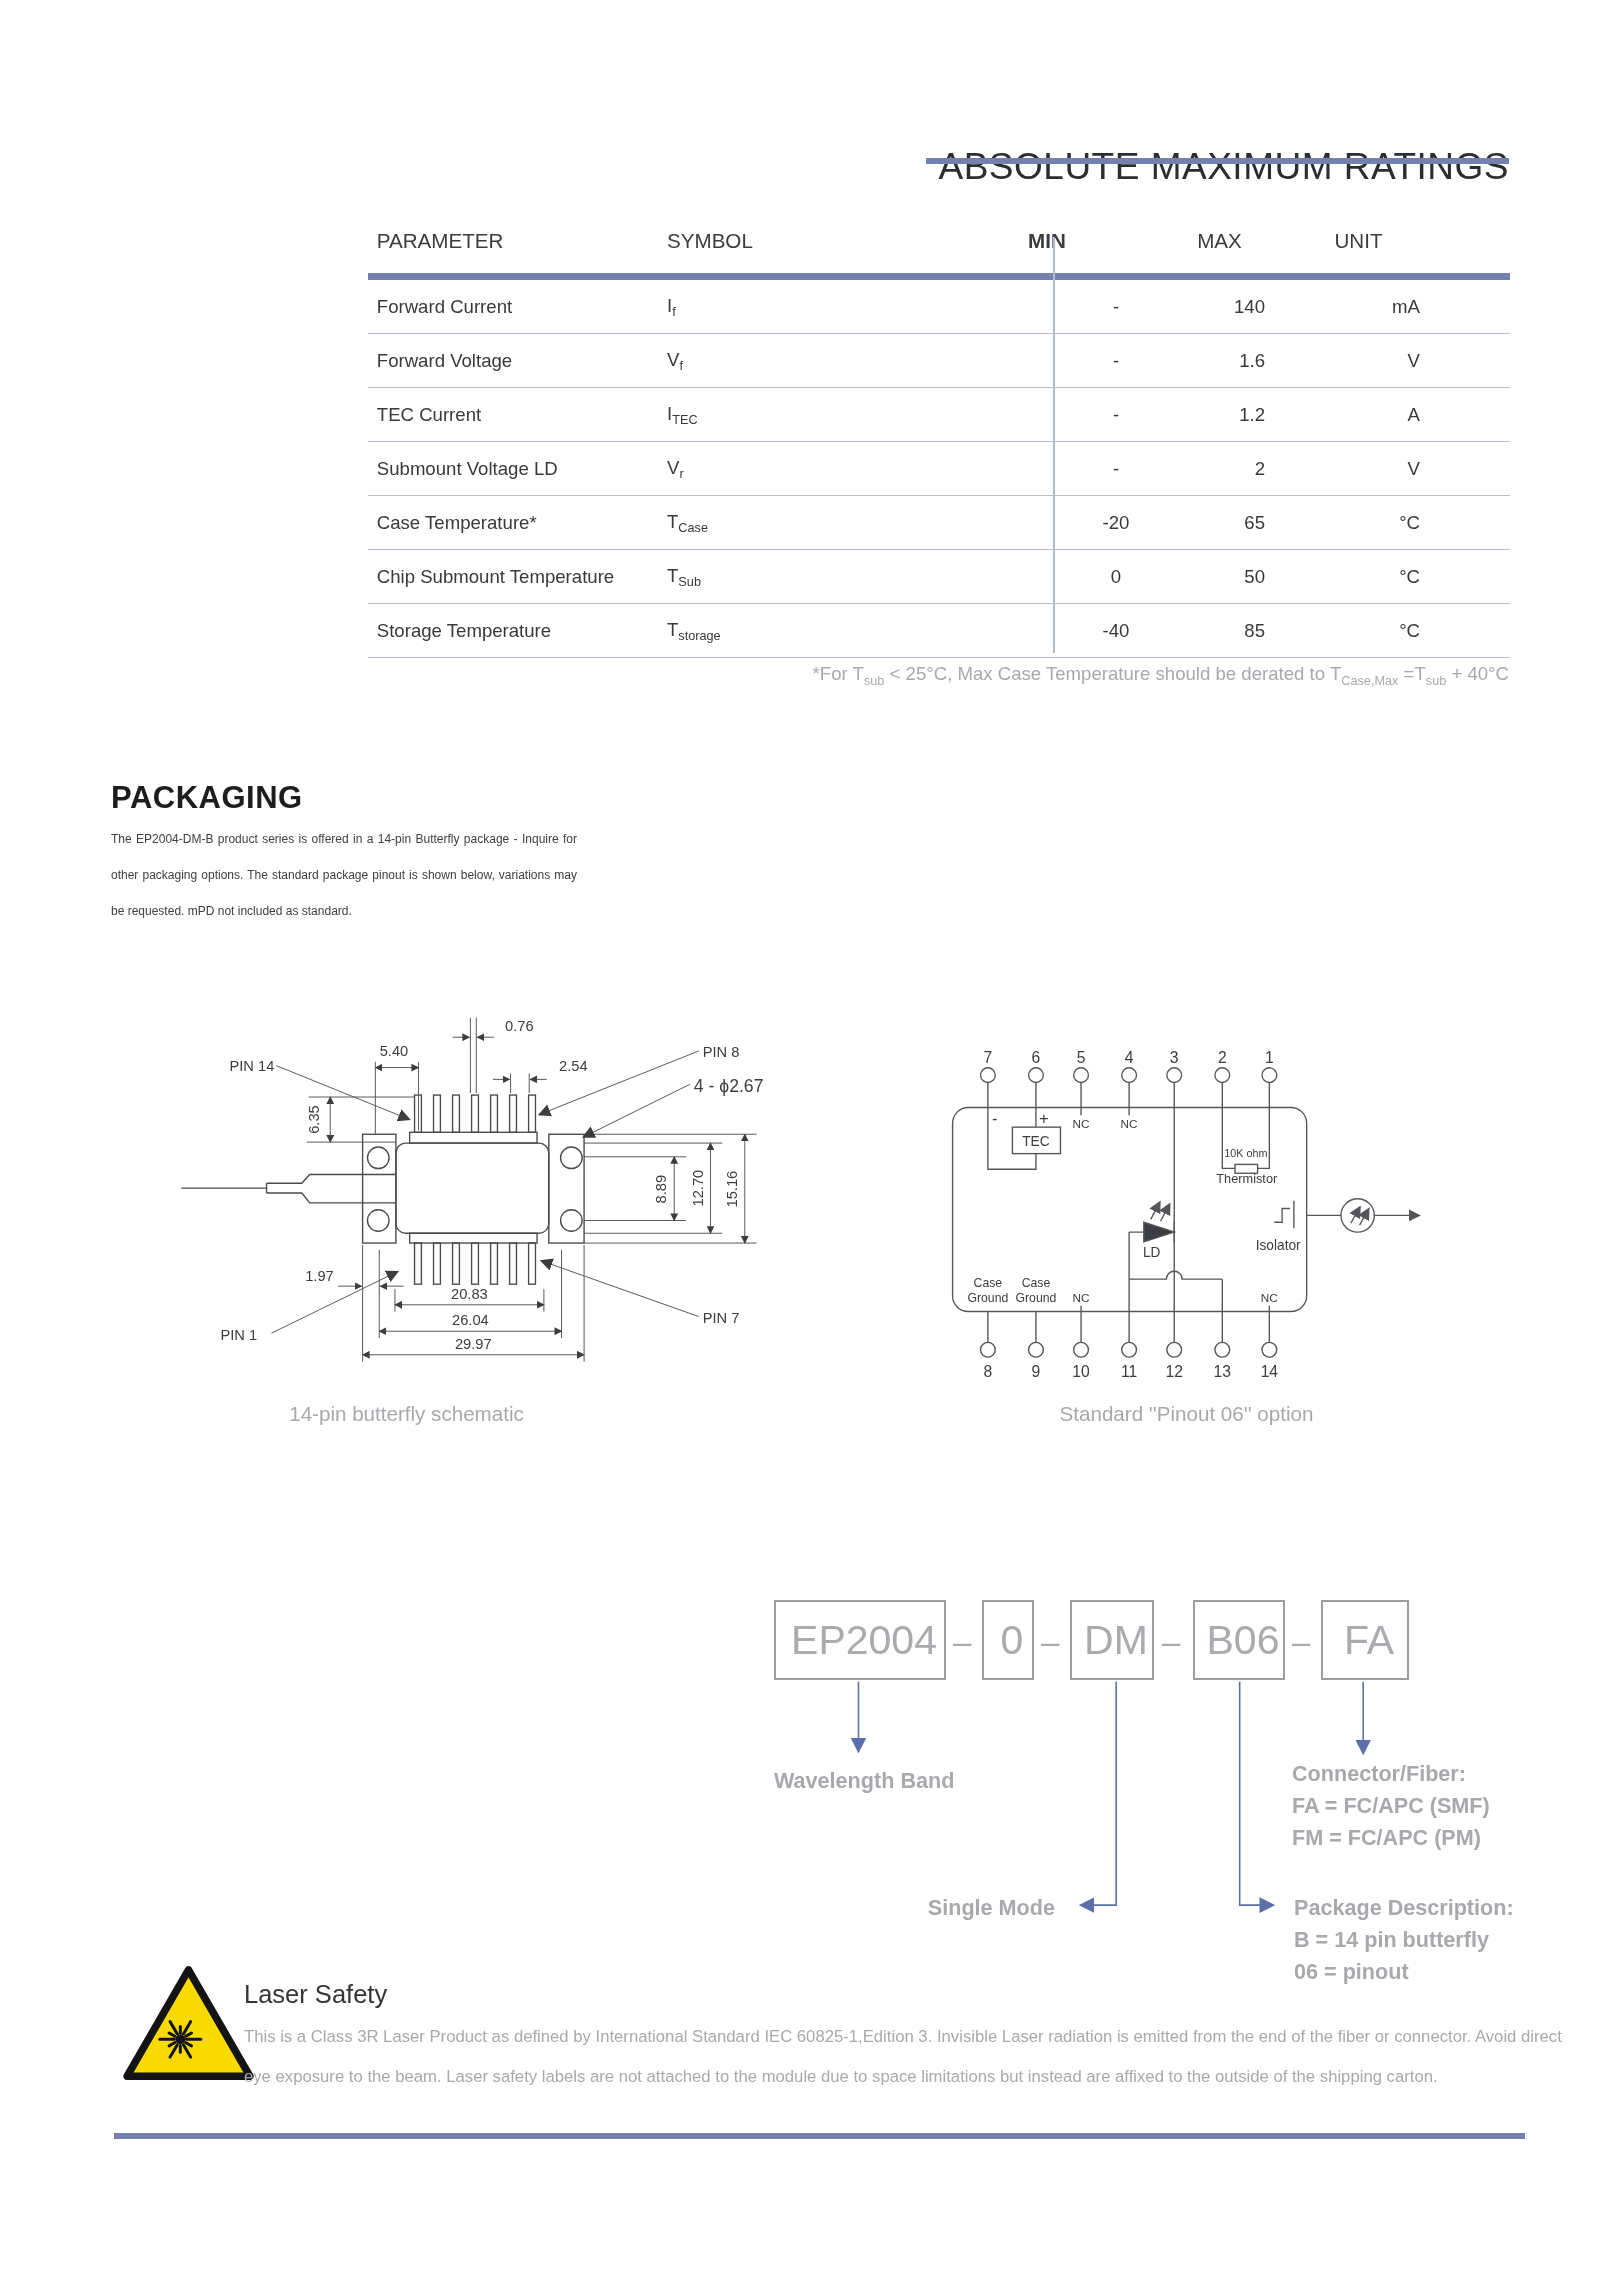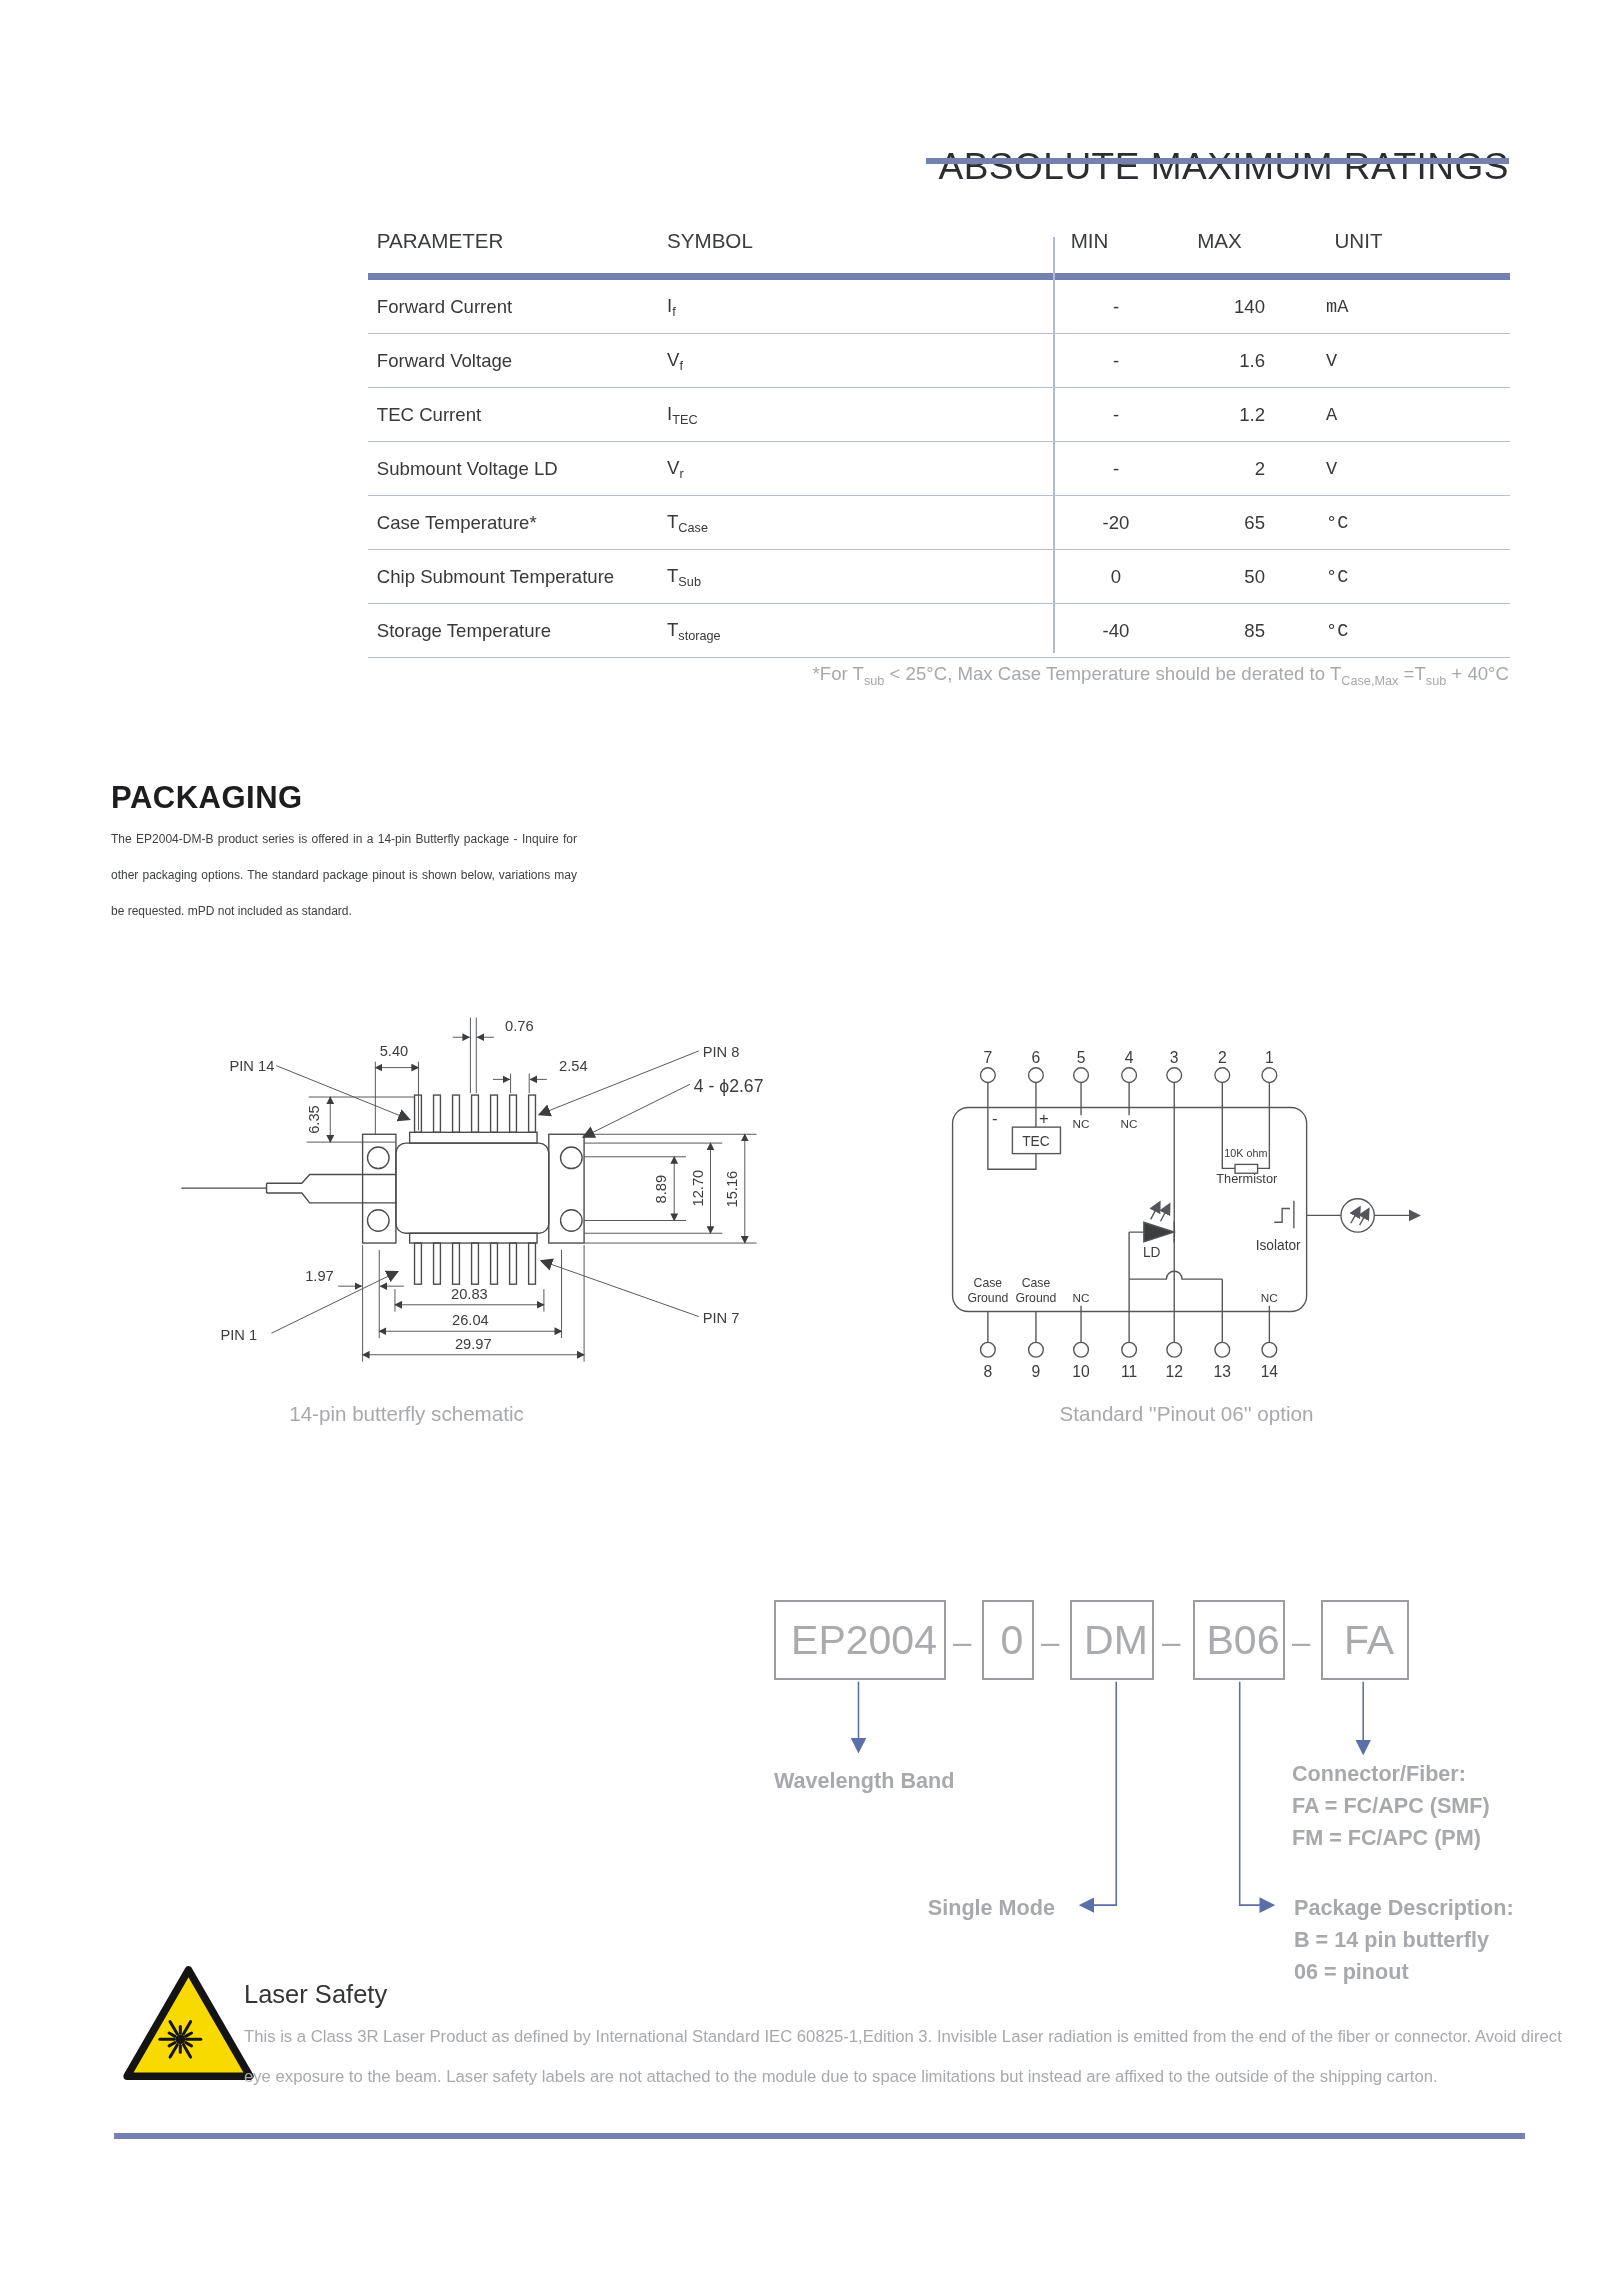--- a/index.html
+++ b/index.html
@@ -17,26 +17,26 @@
   .rt .thead{position:absolute;top:7.8px;left:0;width:100%;height:45px;font-size:20.6px;color:#3a3c3e;}
   .rt .thick-rule{position:absolute;top:52px;left:0;width:100%;height:6.9px;background:#7380b0;}
   .rt .vdiv{position:absolute;top:15.7px;left:685px;width:2px;height:416px;background:#b3bacf;}
   .rows{position:absolute;top:59px;left:0;width:100%;}
   .rrow{position:relative;height:53px;border-bottom:1px solid #b8bfd4;font-size:18.6px;color:#38393b;}
   .cell{position:absolute;top:50%;transform:translateY(-50%);white-space:nowrap;}
   .c-param{left:8.8px;}
   .c-sym{left:299px;}
   .h-param{position:absolute;left:8.8px;}
   .h-sym{position:absolute;left:299px;}
-  .h-min{position:absolute;left:660px;width:123px;text-align:center;}
+  .h-min{position:absolute;left:660px;width:123px;text-align:left;font-weight:bold;}
   .h-max{position:absolute;left:790px;width:123px;text-align:center;}
   .h-unit{position:absolute;left:929px;width:123px;text-align:center;}
   .c-min{left:689px;width:118px;text-align:center;}
   .c-max{left:814px;width:83px;text-align:right;}
-  .c-unit{left:958px;width:123px;text-align:left;font-family:Liberation Mono, monospace;}
+  .c-unit{left:929px;width:123px;text-align:right;}
   .sb{font-size:12.7px;vertical-align:-4.9px;}
   .footnote{top:663px;right:112px;font-size:18.6px;color:#a7a9ac;white-space:nowrap;}
   .footnote .sb{font-size:12.7px;}
 
   
   .pk-head{left:111px;top:780px;font-size:31px;font-weight:bold;color:#1d1d1f;letter-spacing:0.5px;}
   .pk-body{left:111px;top:821px;width:466px;font-size:12px;line-height:36px;
            text-align:justify;color:#3f4042;}
 
   

